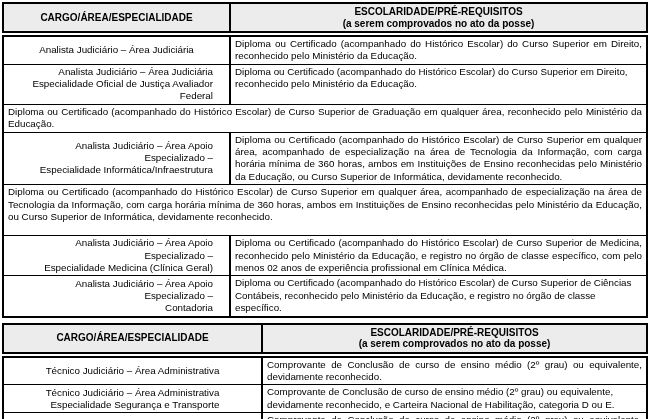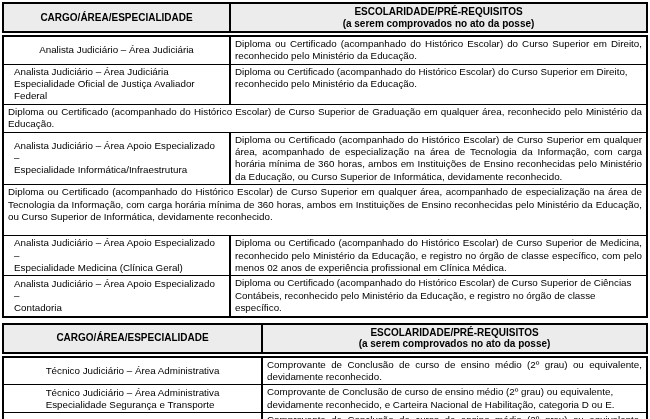--- a/index.html
+++ b/index.html
@@ -41,25 +41,25 @@
   .tbody {
     border: 2px solid #000;
     background: #ffffff;
   }
   .row { display: flex; border-top: 1px solid #000; }
   .row:first-child { border-top: 0; }
   .cell-l {
     display: flex;
     align-items: center;
     justify-content: center;
-    text-align: left;
+    text-align: right;
     white-space: pre-line;
     font-size: 9.8px;
     line-height: 12.3px;
-    padding: 1px 10px;
+    padding: 1px 16px;
     box-sizing: border-box;
     border-right: 2px solid #000;
   }
   .cell-r {
     flex: 1;
     font-size: 9.8px;
     line-height: 12.4px;
     padding: 1px 4px 1px 4px;
     box-sizing: border-box;
     text-align: justify;

